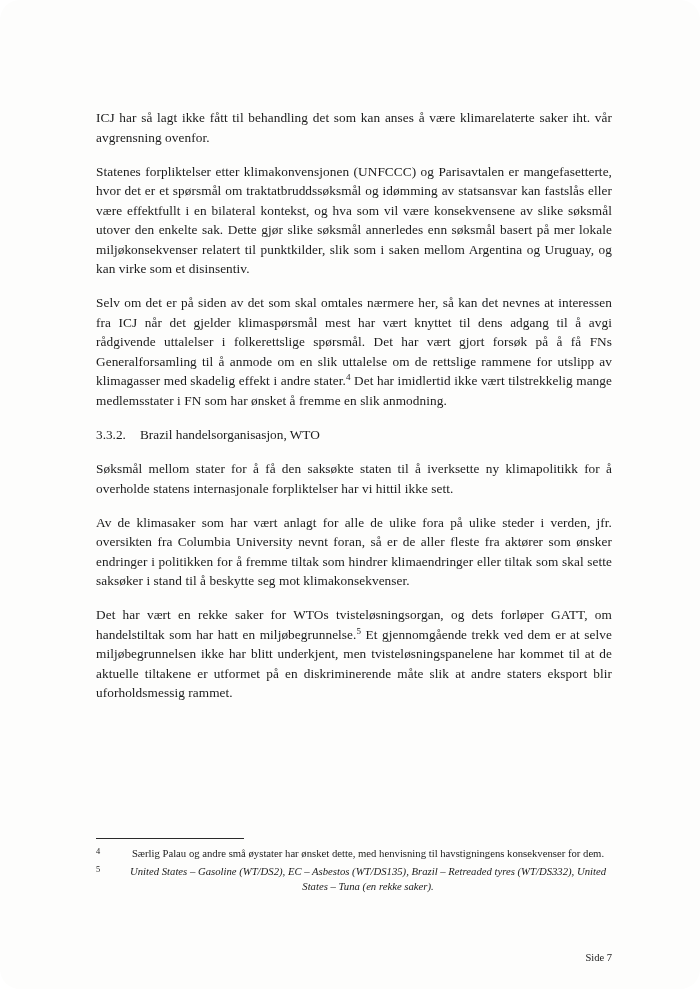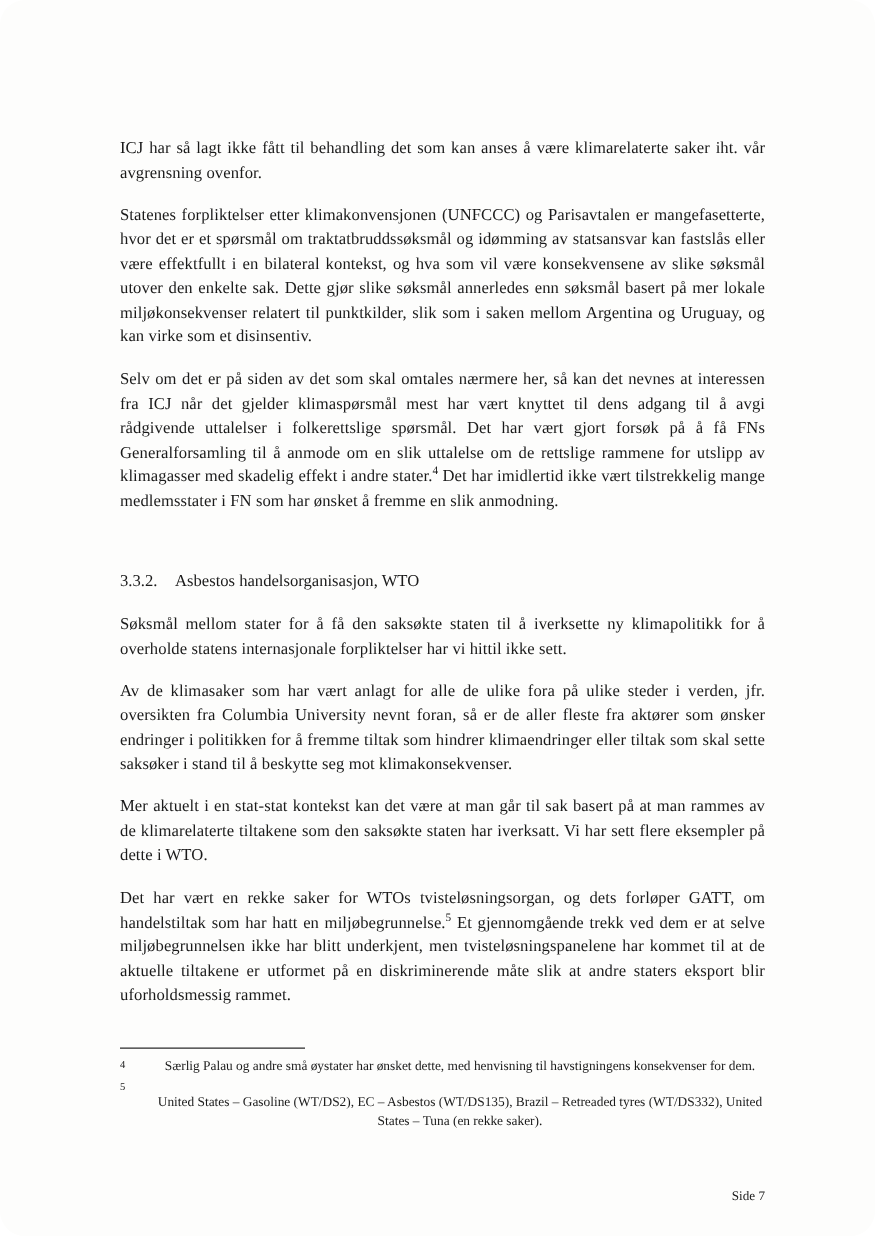--- a/index.html
+++ b/index.html
@@ -31,21 +31,20 @@
   }
   .heading {
     font-size: 13.3px;
     line-height: 1.47;
     margin: 0 0 14.5px 0;
     text-align: left;
   }
   .heading .num {
     display: inline-block;
     min-width: 44px;
-    margin-top: 30px;
   }
   sup {
     font-size: 0.68em;
     vertical-align: super;
     line-height: 0;
   }
   .footnotes {
     position: absolute;
     left: 96px;
     right: 88px;
@@ -67,48 +66,47 @@
     width: 28px;
     flex: 0 0 28px;
     font-size: 8.4px;
     padding-top: 0px;
   }
   .fn-text {
     flex: 1 1 auto;
     text-align: center;
   }
   .fn-text.italic {
-    margin-top: 11px;
+    font-style: italic;
   }
   .page-footer {
     position: absolute;
     right: 88px;
     bottom: 26px;
     font-size: 10.5px;
     color: #1a1a1a;
   }
 </style>
 </head>
 <body>
 
 <div class="page">
 
   <p class="body-text">ICJ har så lagt ikke fått til behandling det som kan anses å være klimarelaterte saker iht. vår avgrensning ovenfor.</p>
 
   <p class="body-text">Statenes forpliktelser etter klimakonvensjonen (UNFCCC) og Parisavtalen er mangefasetterte, hvor det er et spørsmål om traktatbruddssøksmål og idømming av statsansvar kan fastslås eller være effektfullt i en bilateral kontekst, og hva som vil være konsekvensene av slike søksmål utover den enkelte sak. Dette gjør slike søksmål annerledes enn søksmål basert på mer lokale miljøkonsekvenser relatert til punktkilder, slik som i saken mellom Argentina og Uruguay, og kan virke som et disinsentiv.</p>
 
   <p class="body-text"><span>Selv om det er på siden av det som skal omtales nærmere her, så kan det nevnes at interessen fra ICJ når det gjelder klimaspørsmål mest har vært knyttet til dens adgang til å avgi rådgivende uttalelser i folkerettslige spørsmål. Det har vært gjort forsøk på å få FNs Generalforsamling til å anmode om en slik uttalelse om de rettslige rammene for utslipp av klimagasser med skadelig effekt i andre stater.</span><sup>4</sup><span> Det har imidlertid ikke vært tilstrekkelig mange medlemsstater i FN som har ønsket å fremme en slik anmodning.</span></p>
 
-  <p class="heading"><span class="num">3.3.2.</span><span>Asbestos handelsorganisasjon, WTO</span></p>
+  <p class="heading"><span class="num">3.3.2.</span><span>Brazil handelsorganisasjon, WTO</span></p>
 
   <p class="body-text">Søksmål mellom stater for å få den saksøkte staten til å iverksette ny klimapolitikk for å overholde statens internasjonale forpliktelser har vi hittil ikke sett.</p>
 
   <p class="body-text">Av de klimasaker som har vært anlagt for alle de ulike fora på ulike steder i verden, jfr. oversikten fra Columbia University nevnt foran, så er de aller fleste fra aktører som ønsker endringer i politikken for å fremme tiltak som hindrer klimaendringer eller tiltak som skal sette saksøker i stand til å beskytte seg mot klimakonsekvenser.</p>
 
-  <p class="body-text">Mer aktuelt i en stat-stat kontekst kan det være at man går til sak basert på at man rammes av de klimarelaterte tiltakene som den saksøkte staten har iverksatt. Vi har sett flere eksempler på dette i WTO.</p>
 
   <p class="body-text"><span>Det har vært en rekke saker for WTOs tvisteløsningsorgan, og dets forløper GATT, om handelstiltak som har hatt en miljøbegrunnelse.</span><sup>5</sup><span> Et gjennomgående trekk ved dem er at selve miljøbegrunnelsen ikke har blitt underkjent, men tvisteløsningspanelene har kommet til at de aktuelle tiltakene er utformet på en diskriminerende måte slik at andre staters eksport blir uforholdsmessig rammet.</span></p>
 
 
   <div class="footnotes">
     <div class="fn-rule"></div>
     <div class="fn-item">
       <div class="fn-marker">4</div>
       <div class="fn-text">Særlig Palau og andre små øystater har ønsket dette, med henvisning til havstigningens konsekvenser for dem.</div>
     </div>

